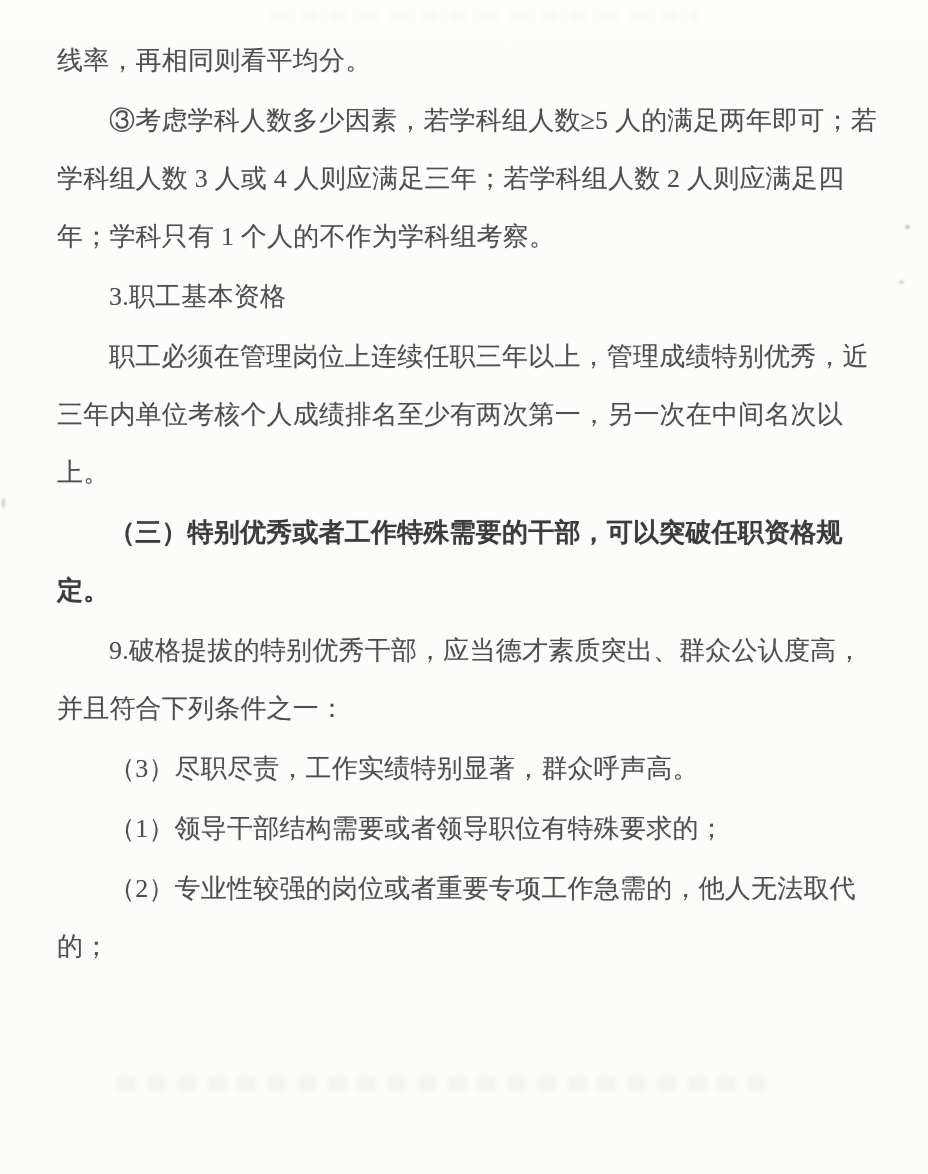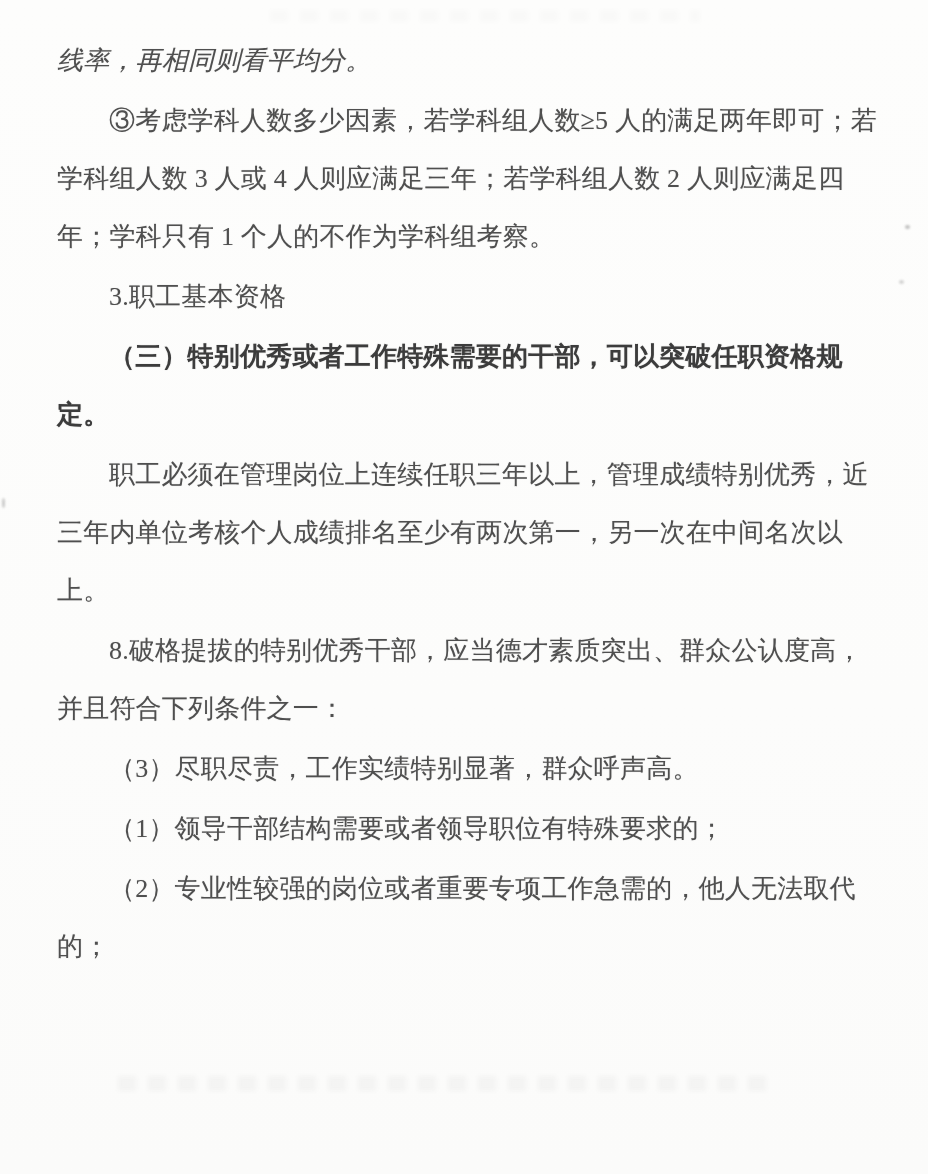--- a/index.html
+++ b/index.html
@@ -24,21 +24,21 @@
   .para {
     margin: 0 0 2px 0;
     font-size: 26px;
     line-height: 58px;
     text-indent: 2em;
     color: #4f4f4f;
     text-shadow: 0 0 1px rgba(110,110,110,0.35);
     letter-spacing: 0.2px;
     word-break: break-all;
   }
-  .para.no-indent { text-indent: 0; font-style: italic; }
+  .para.no-indent { text-indent: 0; }
   .para.bold {
     font-weight: bold;
     color: #3c3c3c;
     text-shadow: 0 0 1px rgba(70,70,70,0.4);
   }
   
   .artifact {
     position: absolute;
     pointer-events: none;
   }
@@ -73,20 +73,20 @@
 <div class="page">
   <div class="artifact ghost-strip ghost-top"></div>
   <div class="artifact ghost-strip ghost-mid"></div>
   <div class="artifact speck speck-1"></div>
   <div class="artifact speck speck-2"></div>
   <div class="artifact speck speck-3"></div>
   <div class="doc-body">
       <p class="para no-indent">线率，再相同则看平均分。</p>
       <p class="para">③考虑学科人数多少因素，若学科组人数≥5 人的满足两年即可；若学科组人数 3 人或 4 人则应满足三年；若学科组人数 2 人则应满足四年；学科只有 1 个人的不作为学科组考察。</p>
       <p class="para">3.职工基本资格</p>
+      <p class="para">职工必须在管理岗位上连续任职三年以上，管理成绩特别优秀，近三年内单位考核个人成绩排名至少有两次第一，另一次在中间名次以上。</p>
       <p class="para bold">（三）特别优秀或者工作特殊需要的干部，可以突破任职资格规定。</p>
-      <p class="para">职工必须在管理岗位上连续任职三年以上，管理成绩特别优秀，近三年内单位考核个人成绩排名至少有两次第一，另一次在中间名次以上。</p>
-      <p class="para">8.破格提拔的特别优秀干部，应当德才素质突出、群众公认度高，并且符合下列条件之一：</p>
+      <p class="para">9.破格提拔的特别优秀干部，应当德才素质突出、群众公认度高，并且符合下列条件之一：</p>
       <p class="para">（3）尽职尽责，工作实绩特别显著，群众呼声高。</p>
       <p class="para">（1）领导干部结构需要或者领导职位有特殊要求的；</p>
       <p class="para">（2）专业性较强的岗位或者重要专项工作急需的，他人无法取代的；</p>
     </div>
 </div>
 
 </body></html>

